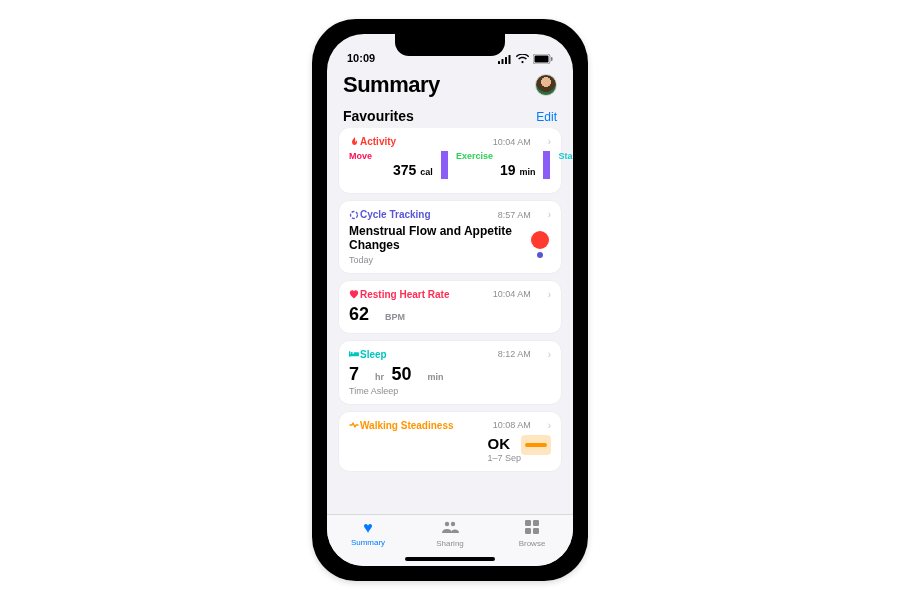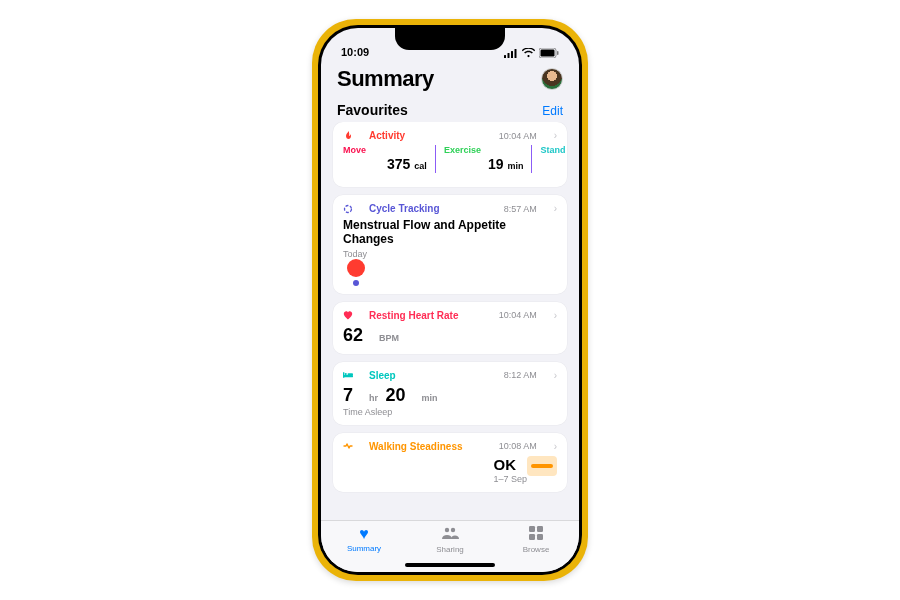--- a/index.html
+++ b/index.html
@@ -1,20 +1,20 @@
 <!DOCTYPE html>
 <html><head>
 <meta charset="utf-8">
 <style>
   * { box-sizing: border-box; margin: 0; padding: 0; }
   html, body { width: 900px; height: 600px; background: #fff; font-family: -apple-system, "Helvetica Neue", Arial, sans-serif; }
   .stage { width: 900px; height: 600px; display: flex; align-items: center; justify-content: center; }
   .phone {
-    width: 276px; height: 562px; background: #eab308; border-radius: 44px;
-    padding: 6px; box-shadow: 0 2px 6px rgba(0,0,0,.15);
+    width: 276px; height: 562px; background: #000000; border-radius: 44px;
+    padding: 12px; box-shadow: 0 2px 6px rgba(0,0,0,.15);
     position: relative;
   }
   .bezel {
     width: 100%; height: 100%; background: #000; border-radius: 40px; padding: 3px;
   }
   .screen {
     width: 100%; height: 100%; background: #f2f2f7; border-radius: 37px; overflow: hidden;
     position: relative; display: flex; flex-direction: column;
   }
   .notch {
@@ -44,47 +44,47 @@
   .section-head .title { font-size: 14px; font-weight: 700; }
   .section-head .edit { font-size: 12px; color: #007aff; }
   .scroll {
     flex: 1; overflow: hidden; padding: 0 12px;
   }
   .card {
     background: #fff; border-radius: 10px; padding: 8px 10px 8px 10px; margin-bottom: 8px;
     box-shadow: 0 0 0 .5px rgba(0,0,0,.04);
   }
   .card-head { display: flex; justify-content: space-between; align-items: center; margin-bottom: 4px;}
-  .card-title { font-size: 10px; font-weight: 700; display: flex; align-items: center; gap: 16px;}
+  .card-title { font-size: 10px; font-weight: 700; display: flex; align-items: center; gap: 1px;}
   .card-time { font-size: 9px; color: #8e8e93; display: flex; align-items: center; gap: 17px;}
   .chev { color: #c7c7cc; font-size: 10px; }
   .activity .stats { display: flex; gap: 0; align-items:flex-start;}
   .stat { padding-right: 8px; }
-  .stat + .stat { border-left: 1px solid #8b5cf6; padding-left: 8px; }
+  .stat + .stat { border-left: 7px solid #8b5cf6; padding-left: 8px; }
   .stat .label { font-size: 9px; font-weight: 600; }
   .stat .value { font-size: 14px; font-weight: 700; margin-left: 44px; }
   .stat .unit { font-size: 9px; font-weight: 600; margin-left: 4px;}
   .move .label, .move .value { color: #fa114f; }
   .move .value { color:#000; }
   .move .label { color:#fa114f; }
   .exercise .label { color: #2fd158; }
   .stand .label { color: #1ec7c7; }
   .rings {
     margin-left: auto;
     width: 34px; height: 34px; border-radius: 50%;
     position: relative;
   }
   .ring { position:absolute; inset:0; border-radius:50%; }
   .r1 { background: conic-gradient(#fa114f 0 240deg, #3a0a18 240deg 360deg); }
   .r1::after{content:"";position:absolute;inset:5px;border-radius:50%;background:#000;}
   .r2 { inset:5px; background: conic-gradient(#a4fb3b 0 300deg, #1e3a0a 300deg 360deg);}
   .r2::after{content:"";position:absolute;inset:5px;border-radius:50%;background:#000;}
   .r3 { inset:10px; background: conic-gradient(#1ee8e8 0 200deg, #093a3a 200deg 360deg);}
   .r3::after{content:"";position:absolute;inset:4px;border-radius:50%;background:#000;}
-  .cycle .body { display:flex; justify-content:space-between; flex-direction:column;}
+  .cycle .body { display:flex; justify-content:space-between; align-items:center;}
   .cycle .text .h { font-size: 12px; font-weight: 700; line-height:1.2; }
   .cycle .text .sub { font-size: 9px; color:#8e8e93; margin-top:2px;}
   .cycle .viz { width:26px; text-align:center;}
   .cycle .dot1{ width:18px;height:18px;border-radius:50%;background:#ff3b30;margin:0 auto;}
   .cycle .dot2{ width:6px;height:6px;border-radius:50%;background:#5856d6;margin:3px auto 0;}
   .big-val { font-size: 18px; font-weight:700; }
   .big-unit { font-size: 9px; font-weight:600; color:#8e8e93; margin-left:16px;}
   .sub { font-size:9px; color:#8e8e93; margin-top:1px;}
   .walk .body { display:flex; justify-content:flex-end; align-items:flex-start;}
   .walk .bar { width:30px; height:20px; background:#ffe6c0; border-radius:4px; position:relative;}
@@ -249,21 +249,21 @@
                   </span>
                 <span>Sleep</span>
               </span>
               <span class="card-time">
                   <span>8:12 AM</span>
                   <span class="chev">›</span>
                 </span>
             </div>
             <div>
               <span class="big-val">7</span><span class="big-unit">hr</span>
-              <span class="big-val" style="margin-left:3px">20</span><span class="big-unit">min</span>
+              <span class="big-val" style="margin-left:3px">50</span><span class="big-unit">min</span>
             </div>
             <div class="sub">Time Asleep</div>
           </div>
 
           <div class="card walk">
             <div class="card-head">
               <span class="card-title c-walk">
                 <span class="iconbox">
                     <svg width="10" height="10" viewBox="0 0 10 10">
                       <path d="M1 5h2l1-2 2 4 1-2h2" fill="none" stroke="#ff9500" stroke-width="1.4" stroke-linecap="round" stroke-linejoin="round"></path>

